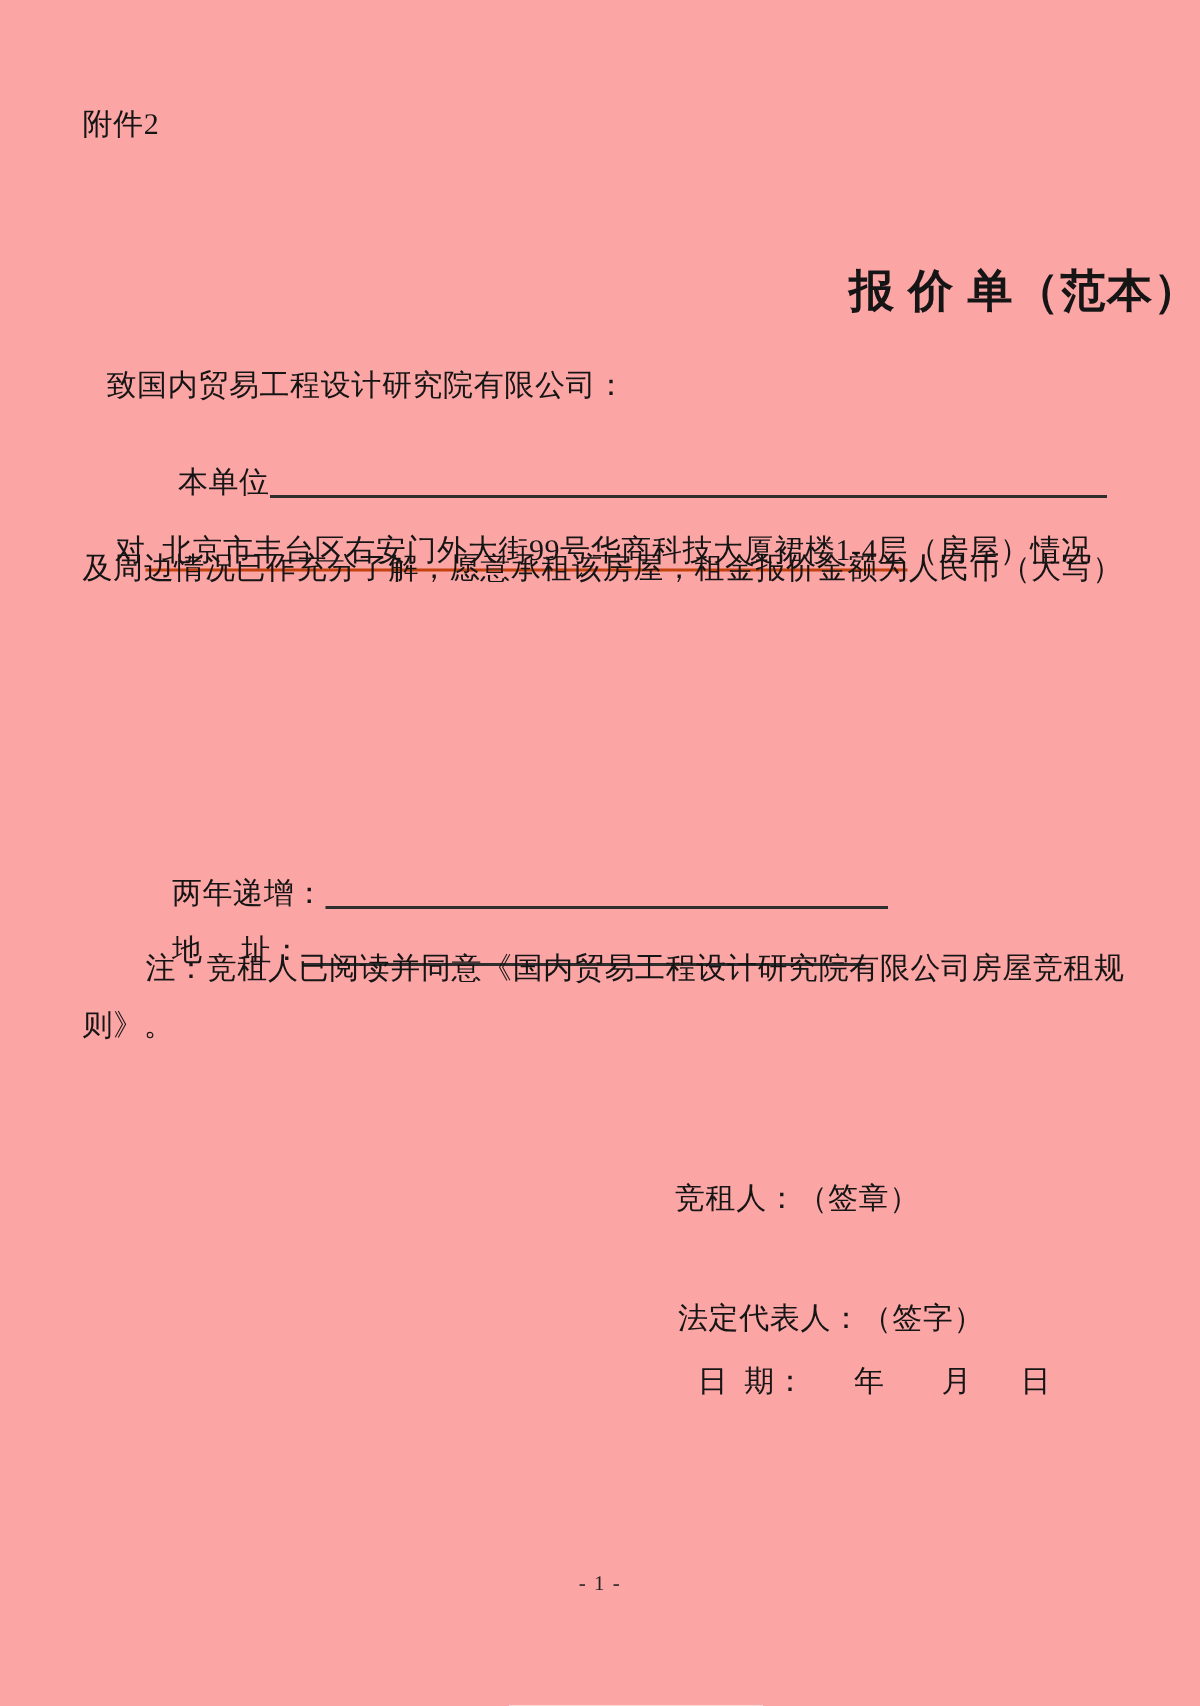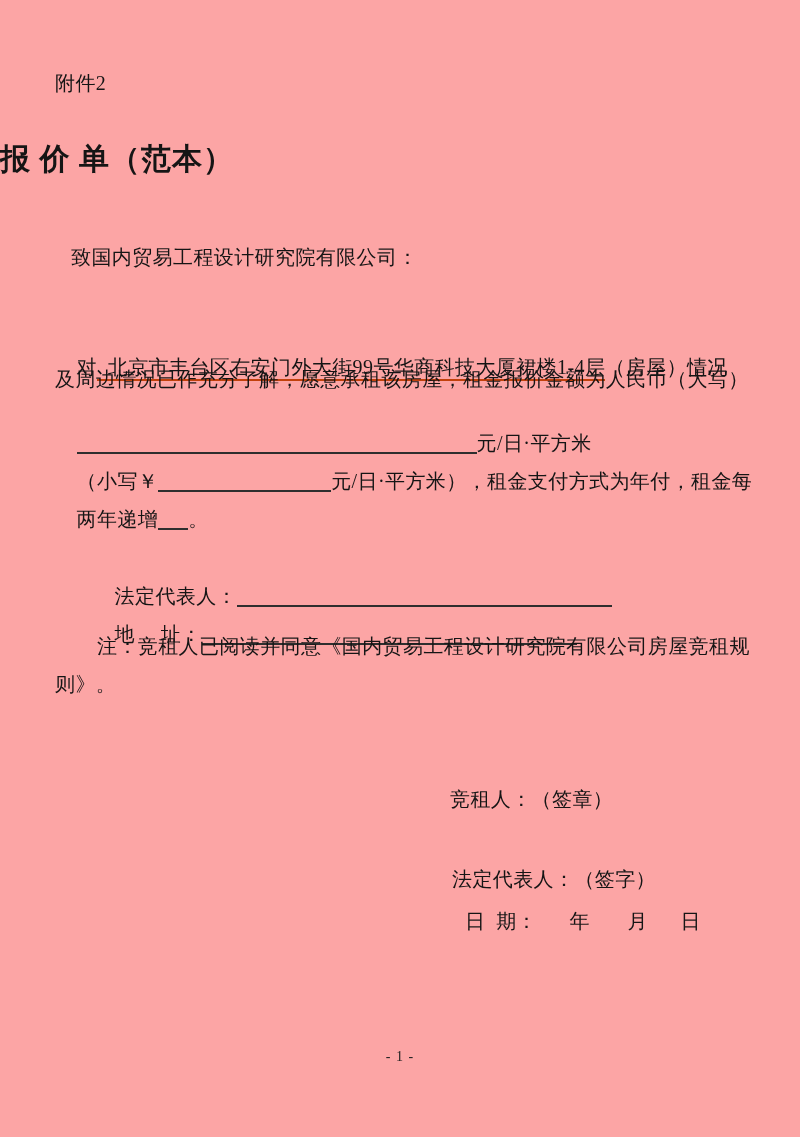--- a/index.html
+++ b/index.html
@@ -18,24 +18,25 @@
     position: absolute;
     font-size: 20px;
     line-height: 26px;
     letter-spacing: 0.4px;
     white-space: pre;
     color: #151515;
   }
   .title {
     left: 0;
     width: 100%;
-    text-align: left;
+    text-align: right;
     font-size: 30px;
     font-weight: bold;
     letter-spacing: 1px;
+    margin-top: 36px;
   }
   .blank {
     display: inline-block;
     height: 20px;
     border-bottom: 2px solid #2e2e2e;
     vertical-align: -4px;
   }
   .ul-text {
     border-bottom: 2px solid #c2410c;
     padding-bottom: 1px;
@@ -53,42 +54,36 @@
 <body>
 
 <div class="page">
 
   <div class="line" style="left:55px; top:70px;">附件2</div>
 
   <div class="line title" style="top:146px;">报 价 单（范本）</div>
 
   <div class="line" style="left:55px; top:244px;margin-left:16px;">致国内贸易工程设计研究院有限公司：</div>
 
+  <div class="line" style="left:97px; top:283px;">
+    <span>本单位</span><span class="blank" style="width:558px;"></span>
+  </div>
 
   <div class="line" style="left:55px; top:328px;">
     <span>对</span><span class="ul-text">  北京市丰台区右安门外大街99号华商科技大厦裙楼1-4层</span><span>（房屋）情况</span>
   </div>
 
   <div class="line" style="left:55px; top:366px;">及周边情况已作充分了解，愿意承租该房屋，租金报价金额为人民币（大写）</div>
 
-  <div class="line" style="left:55px; top:404px;">
-    <span class="blank" style="width:400px;"></span><span>元/日·平方米</span>
-  </div>
 
-  <div class="line" style="left:55px; top:442px;">
-    <span>（小写￥</span><span class="blank" style="width:173px;"></span><span>元/日·平方米），租金支付方式为年付，租金每</span>
-  </div>
 
-  <div class="line" style="left:55px; top:480px;">
-    <span>两年递增</span><span class="blank" style="width:30px;"></span><span>。</span>
-  </div>
 
 
   <div class="line" style="left:93px; top:557px;">
-    <span>法定代表人：</span><span class="blank" style="width:375px;"></span>
+    <span>两年递增：</span><span class="blank" style="width:375px;"></span>
   </div>
 
   <div class="line" style="left:93px; top:595px;">
     <span>地　 址：</span><span class="blank" style="width:375px;"></span>
   </div>
 
   <div class="line" style="left:97px; top:633px;">注：竞租人已阅读并同意《国内贸易工程设计研究院有限公司房屋竞租规</div>
   <div class="line" style="left:55px; top:671px;">则》。</div>
 
   <div class="line" style="left:450px; top:786px;">竞租人：（签章）</div>

